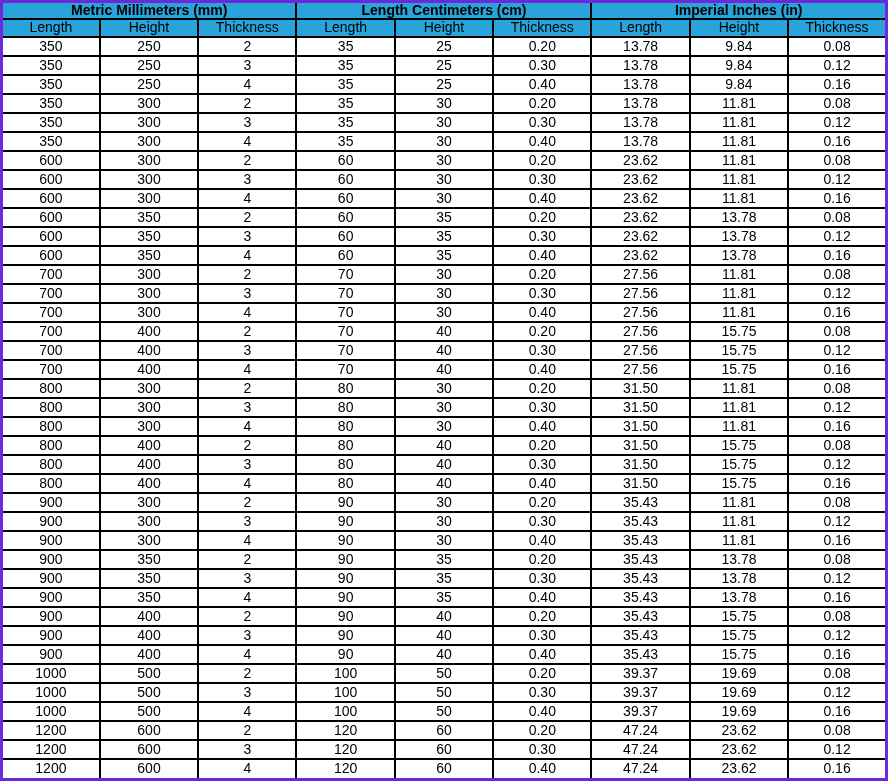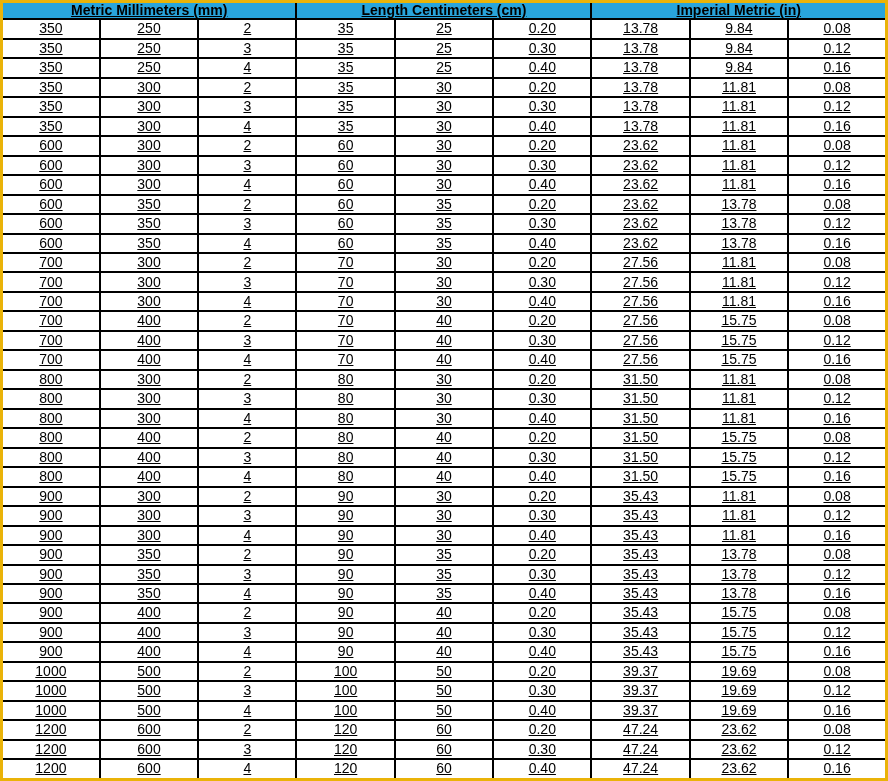--- a/index.html
+++ b/index.html
@@ -10,22 +10,21 @@
   body {
     font-family: "Liberation Sans", sans-serif;
     color: #000000;
   }
   table.size-table {
     width: 888px;
     height: 781px;
     table-layout: fixed;
     border-collapse: collapse;
     background: #ffffff;
-    border: 3px solid #eab308;
-    text-decoration: underline;
+    border: 3px solid #6d28d9;
   }
   table.size-table col { width: 11.111%; }
   table.size-table th,
   table.size-table td {
     border: 2px solid #000000;
     padding: 0;
     text-align: center;
     vertical-align: middle;
     font-size: 14px;
     line-height: 1.1;
@@ -60,21 +59,32 @@
       <col>
       <col>
       <col>
       <col>
       <col>
   </colgroup>
   <thead>
     <tr>
       <th colspan="3" class="group-th">Metric Millimeters (mm)</th>
       <th colspan="3" class="group-th">Length Centimeters (cm)</th>
-      <th colspan="3" class="group-th">Imperial Metric (in)</th>
+      <th colspan="3" class="group-th">Imperial Inches (in)</th>
+    </tr>
+    <tr>
+      <th class="col-th">Length</th>
+      <th class="col-th">Height</th>
+      <th class="col-th">Thickness</th>
+      <th class="col-th">Length</th>
+      <th class="col-th">Height</th>
+      <th class="col-th">Thickness</th>
+      <th class="col-th">Length</th>
+      <th class="col-th">Height</th>
+      <th class="col-th">Thickness</th>
     </tr>
   </thead>
   <tbody>
       <tr>
         <td>350</td>
         <td>250</td>
         <td>2</td>
         <td>35</td>
         <td>25</td>
         <td>0.20</td>

